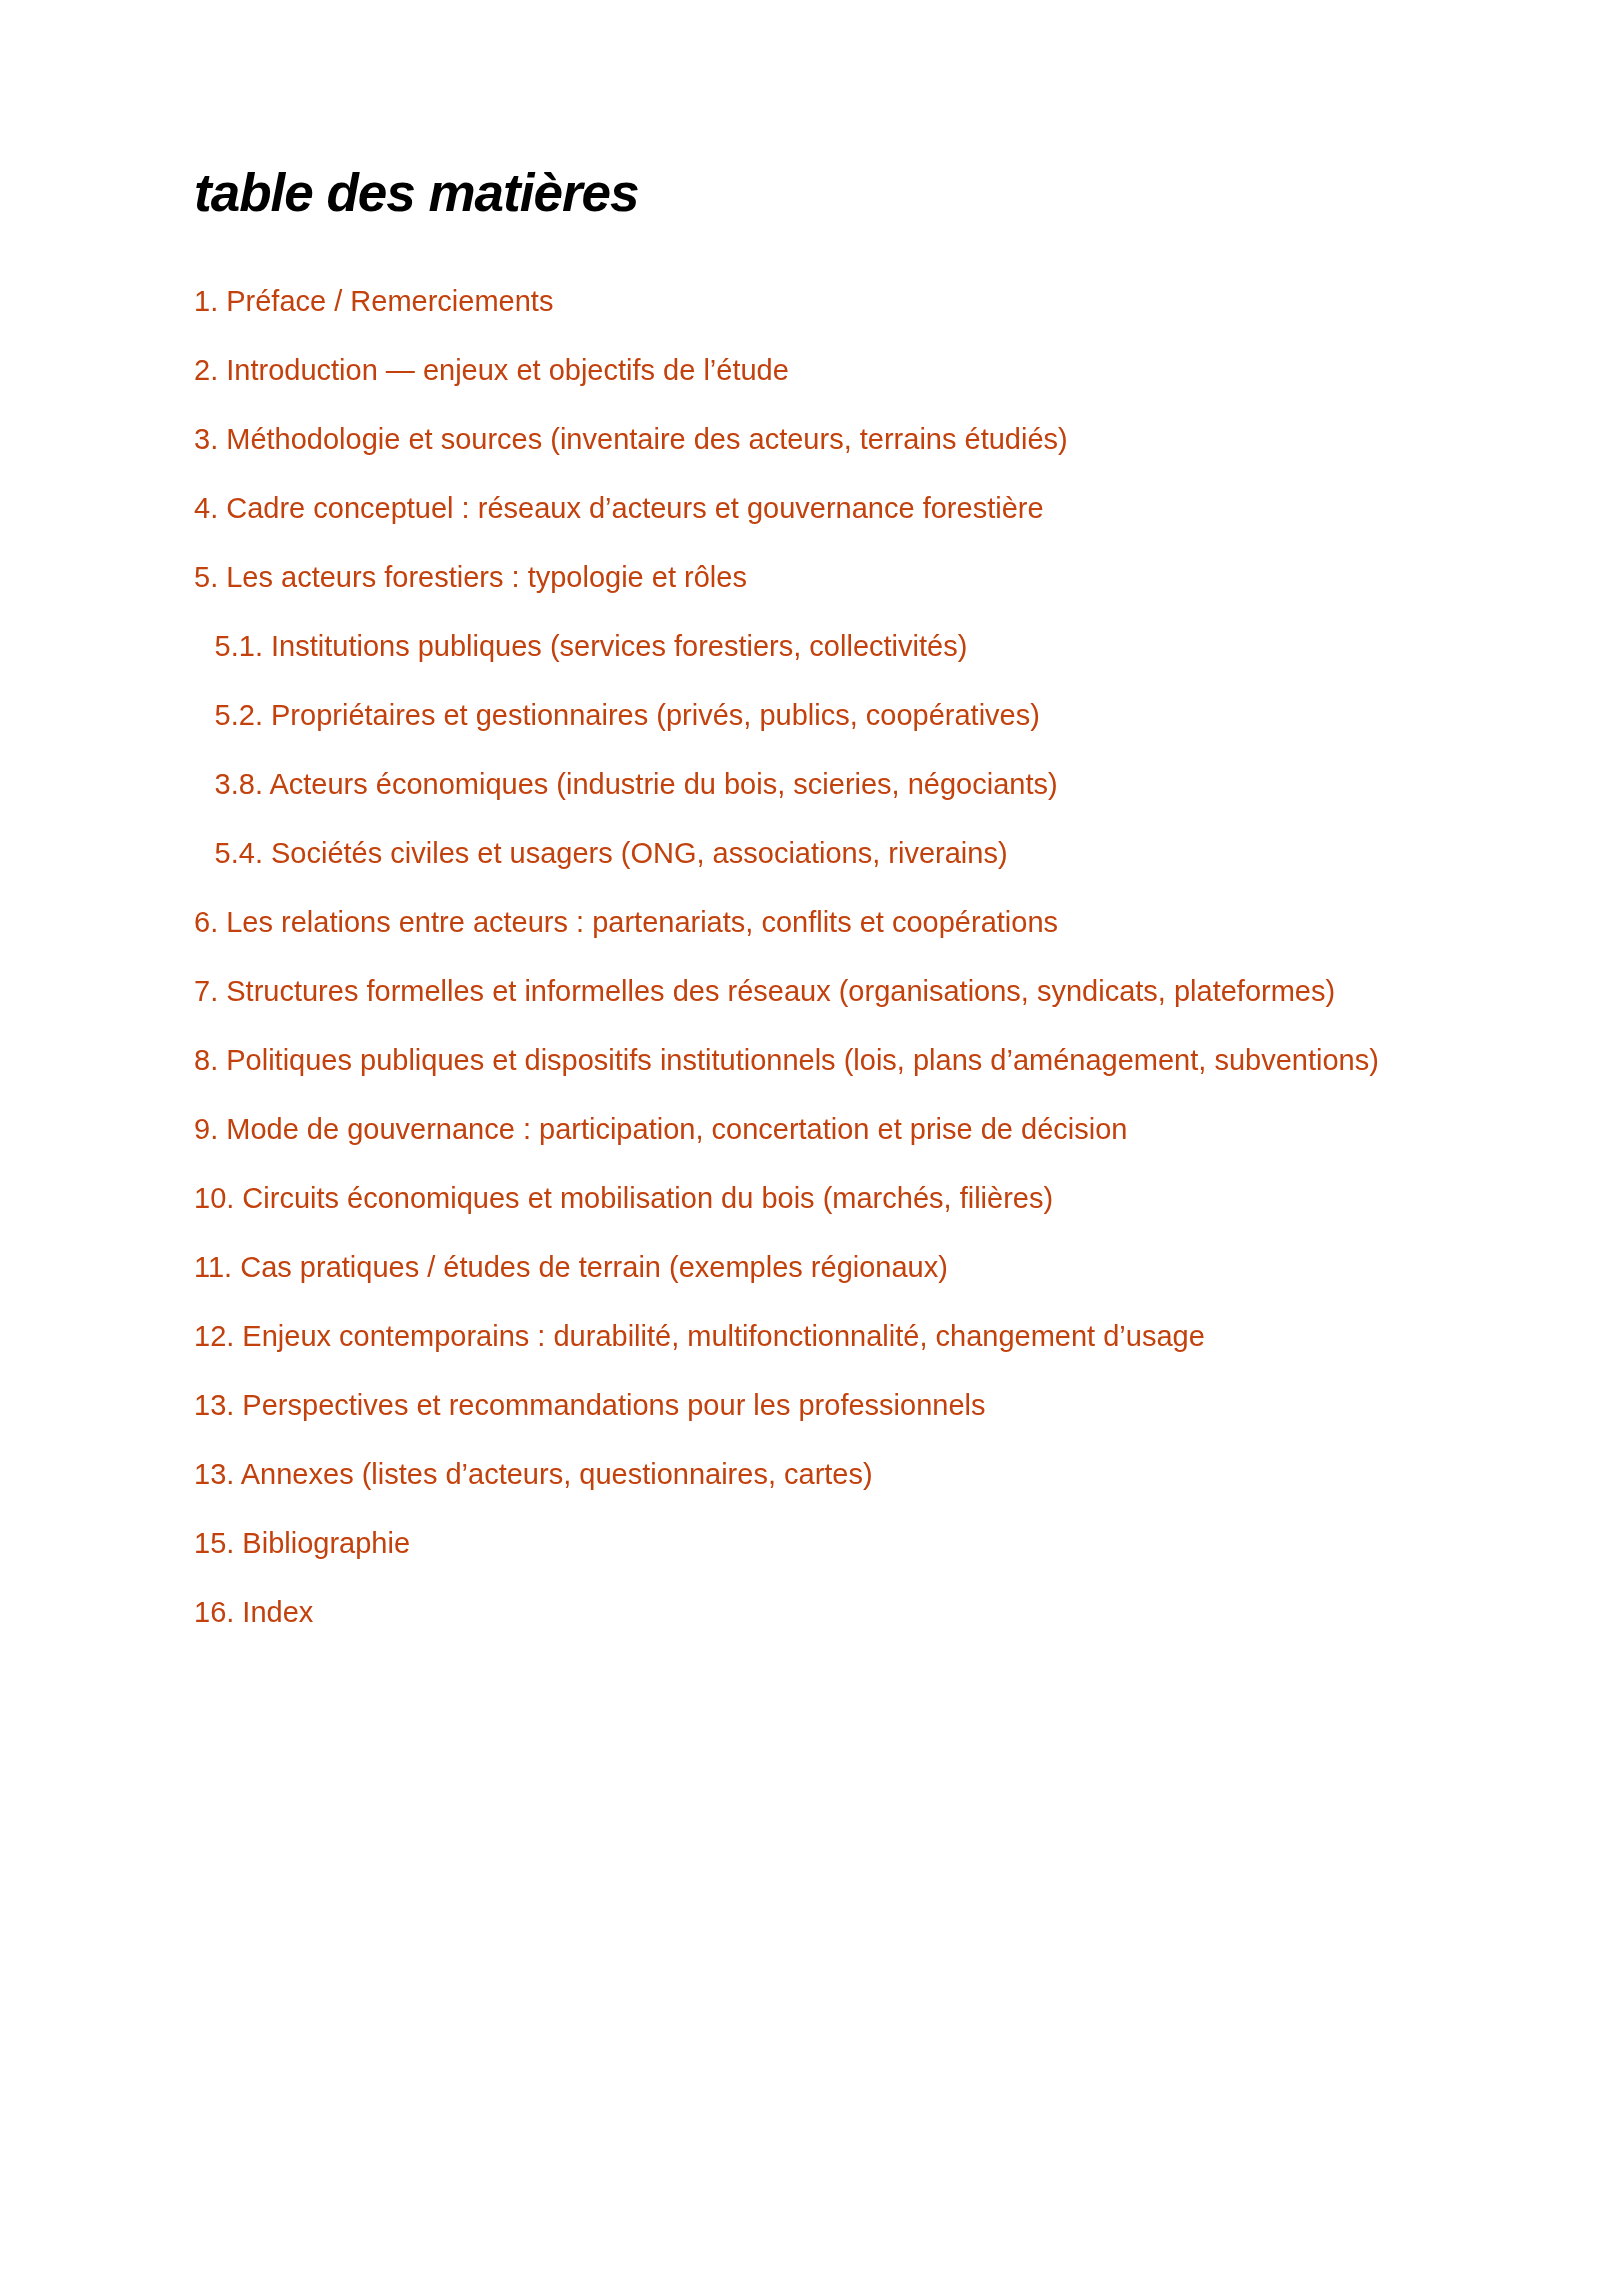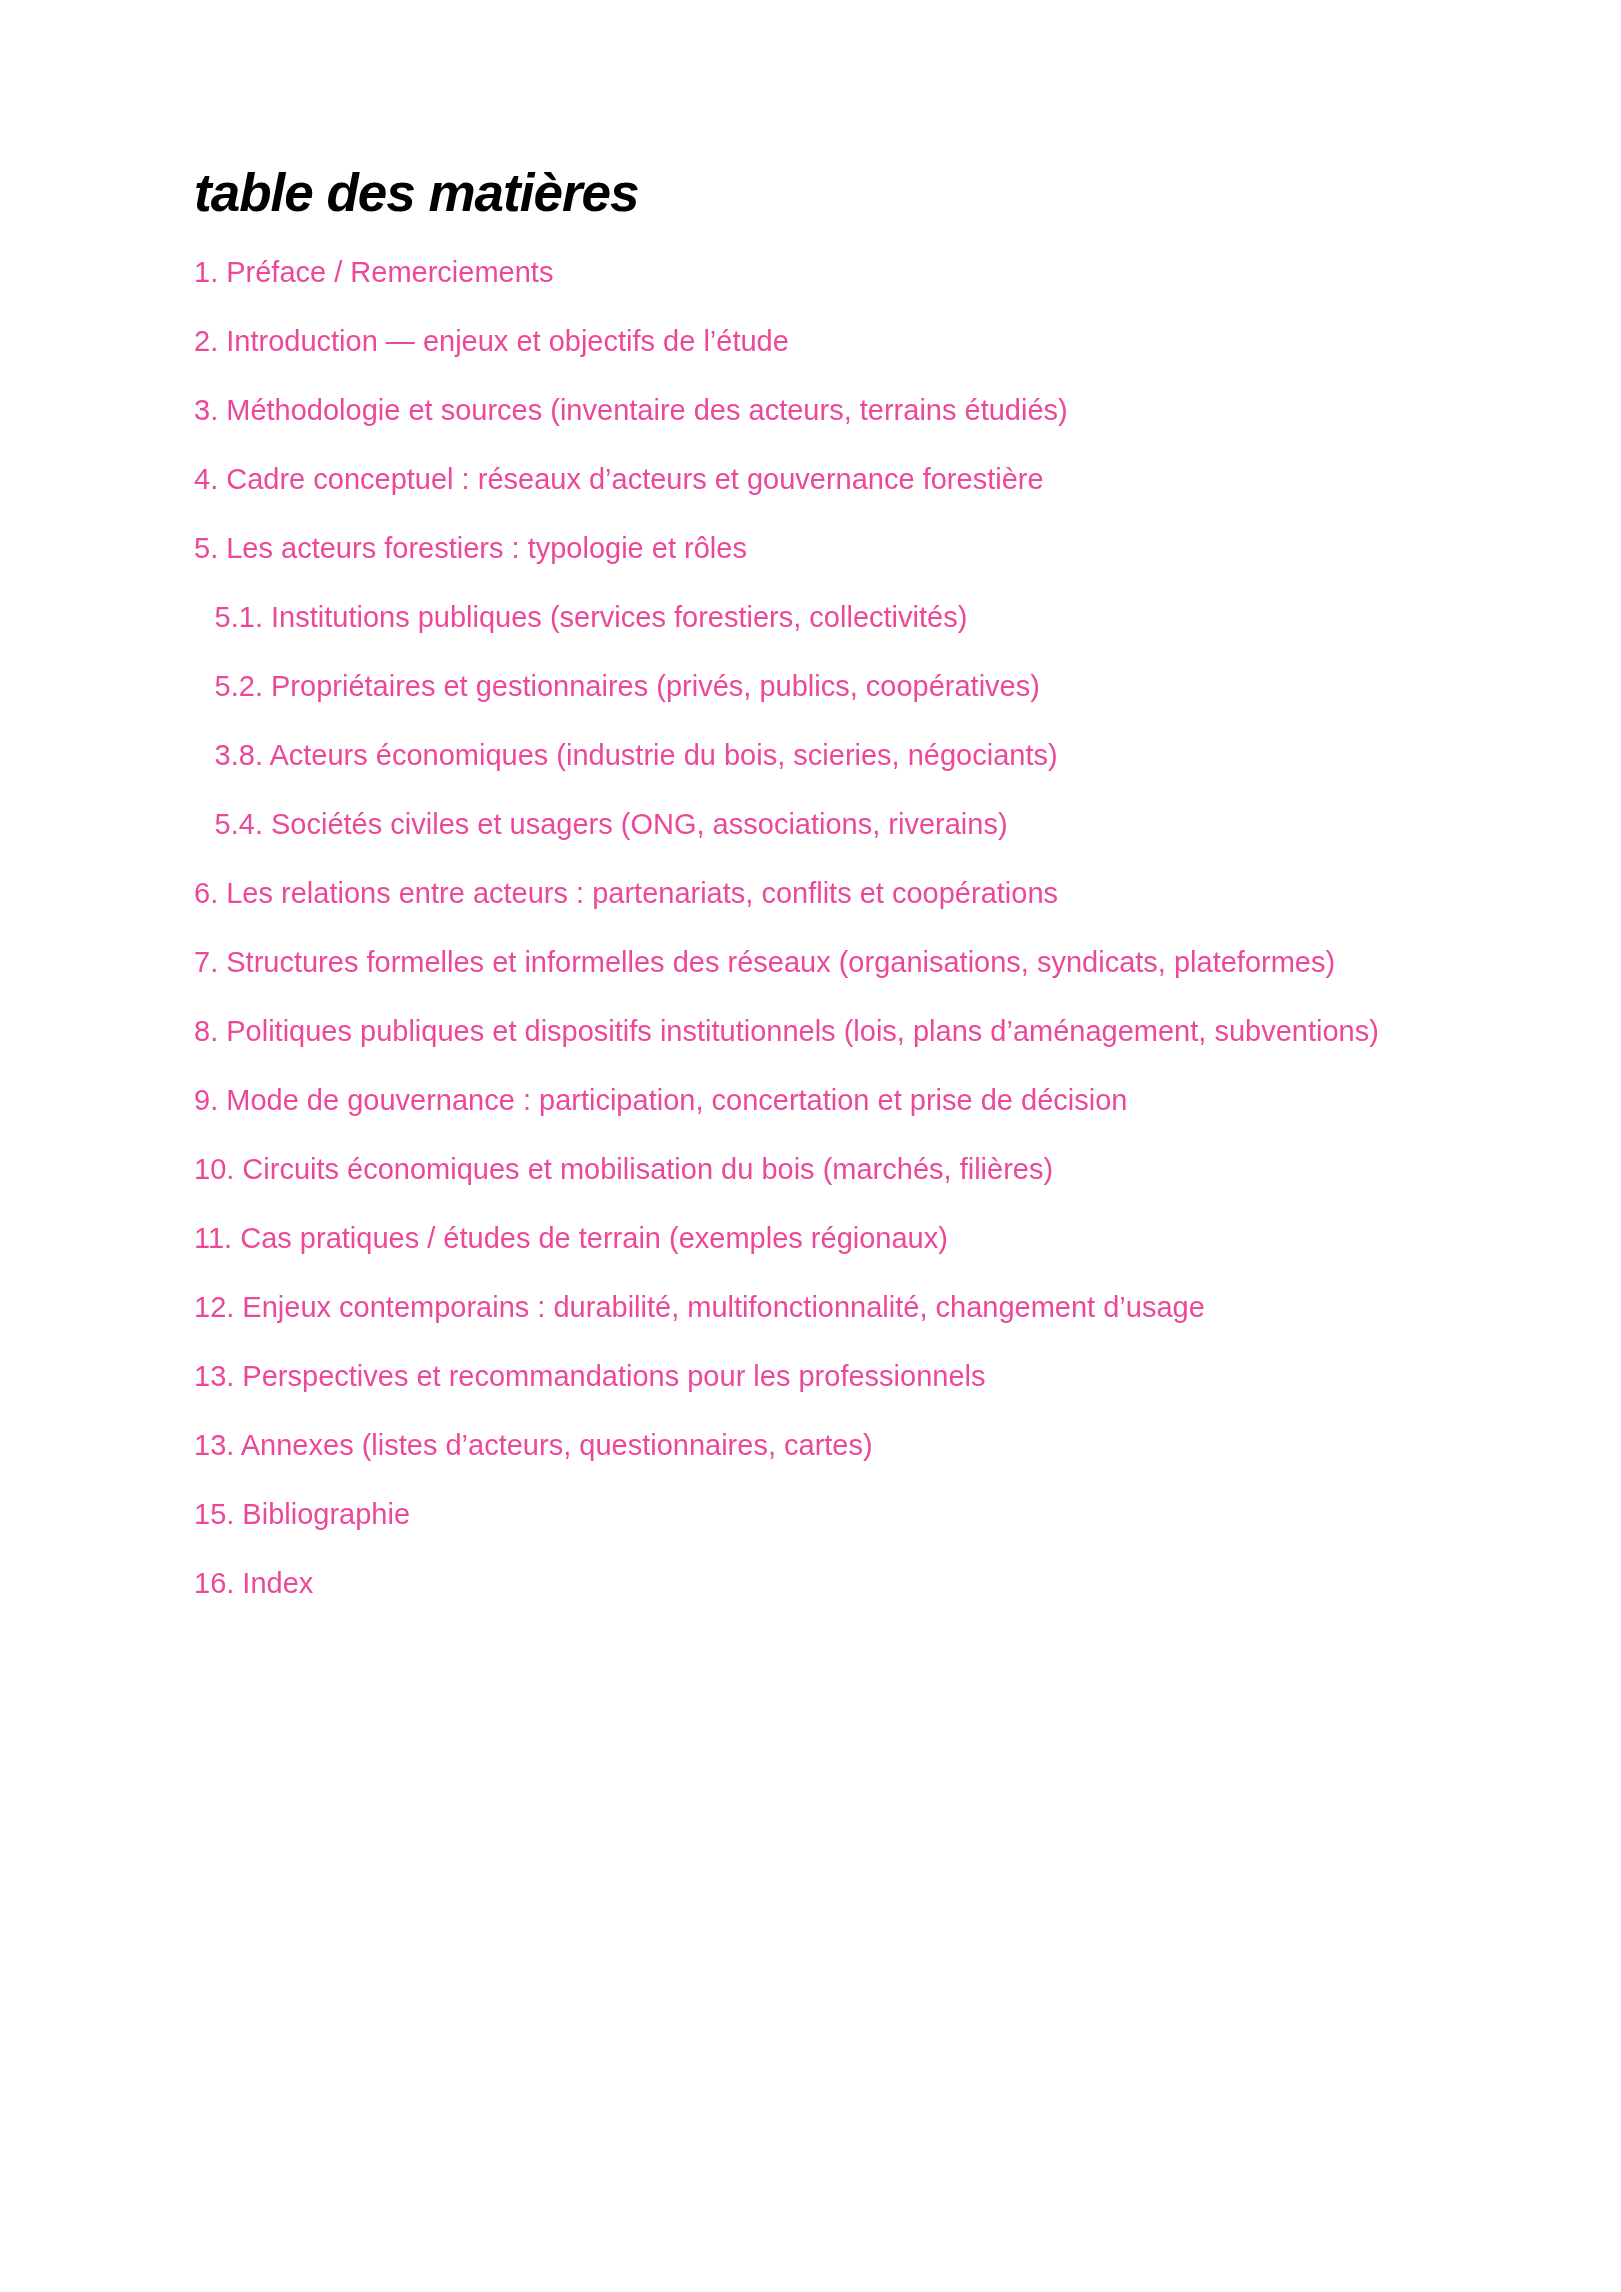--- a/index.html
+++ b/index.html
@@ -16,31 +16,31 @@
   .content {
     padding: 160px 147px 0 194px;
   }
   .doc-title {
     font-family: "Liberation Sans", sans-serif;
     font-size: 53px;
     font-weight: 700;
     font-style: italic;
     line-height: 65px;
     letter-spacing: -1px;
-    margin-bottom: 31px;
+    margin-bottom: 60px;
     color: #000000;
   }
   .toc-list {
     font-size: 29px;
     line-height: 33px;
   }
   .toc-item {
     margin-bottom: 36px;
     white-space: nowrap;
-    color: #ec4899;
+    color: #c2410c;
   }
   .toc-item.level-2 {
     padding-left: 20.6px;
     margin-top: 28px;
   }
 </style>
 </head>
 <body>
 
 <div class="page">

